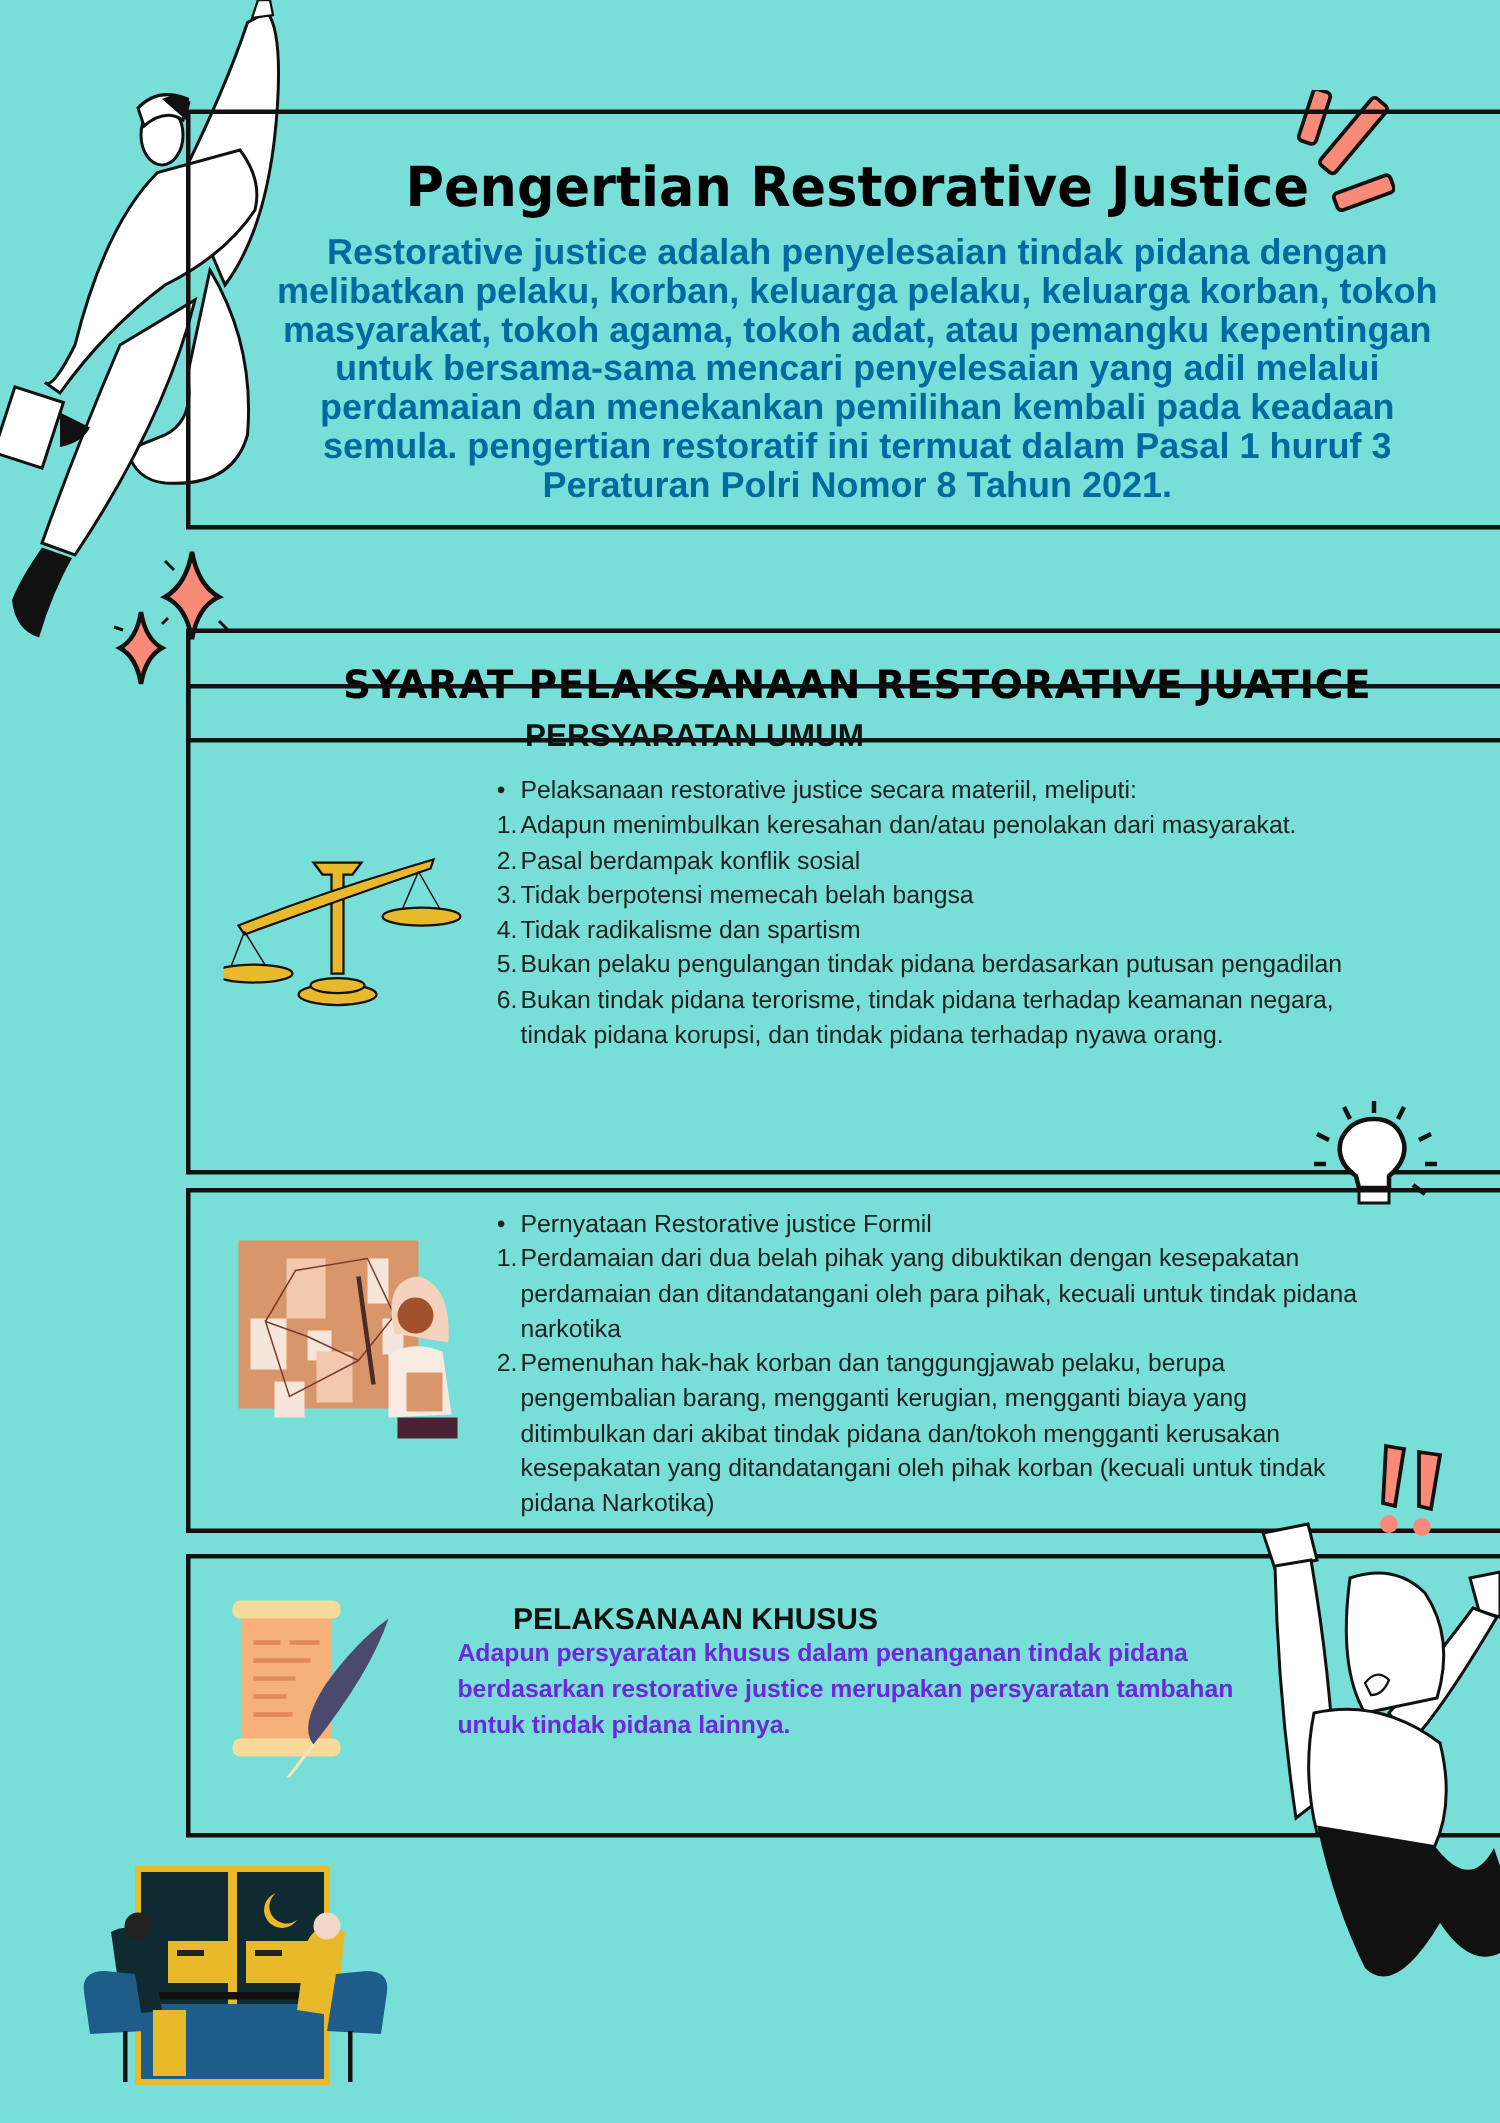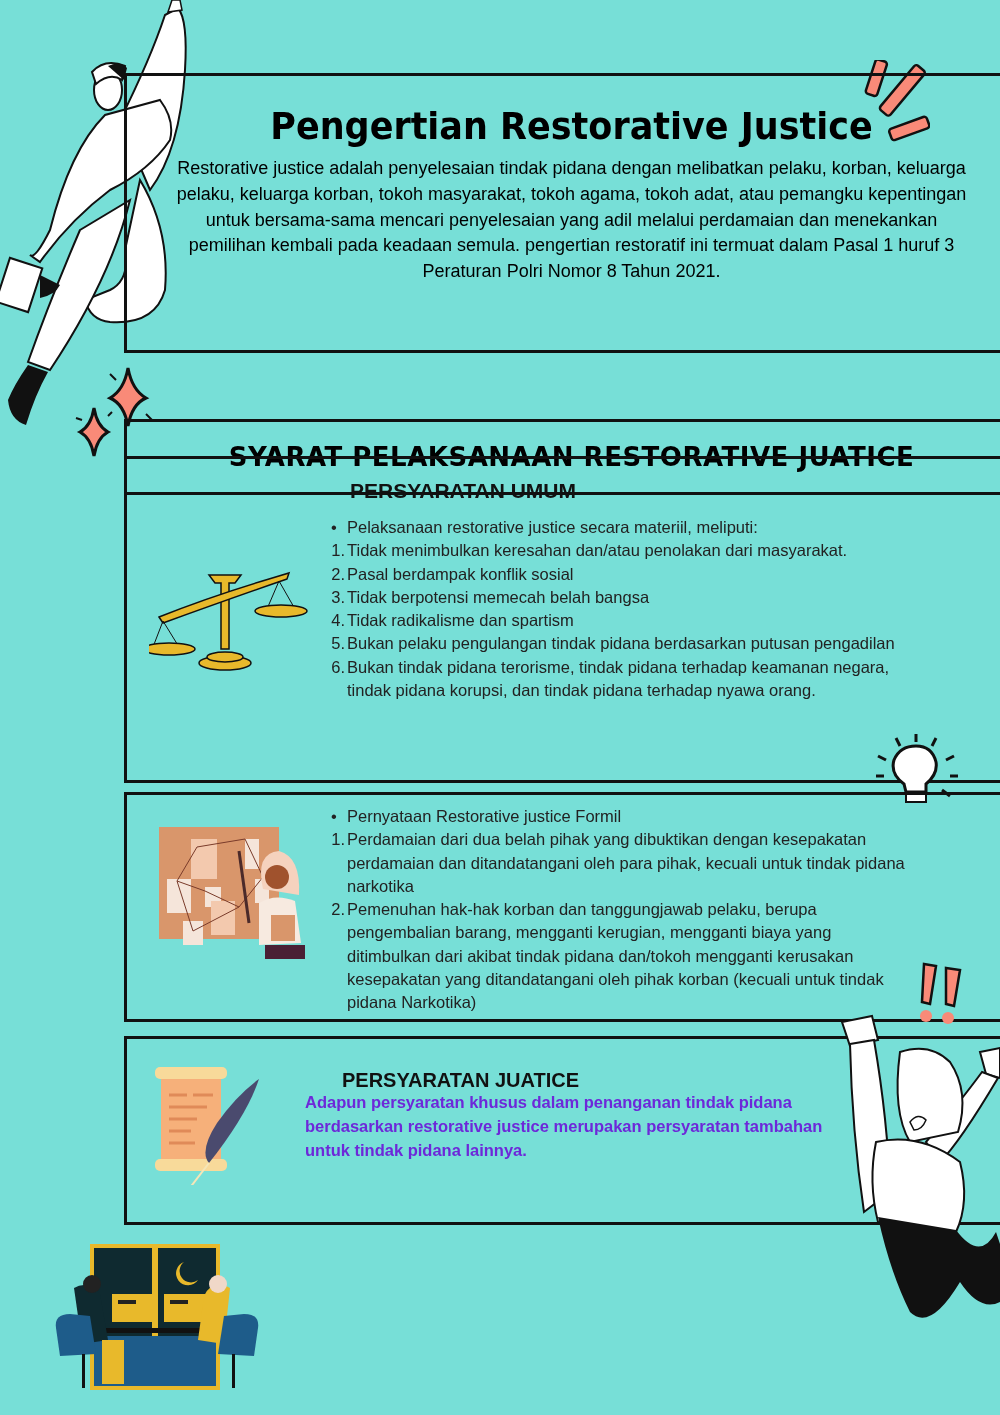--- a/index.html
+++ b/index.html
@@ -24,21 +24,21 @@
     color:#000; letter-spacing:0.5px; text-transform:none;
   }
   #title-def {
     left:0; right:0; top:30px; text-align:center;
     font-size:35px; transform:scaleY(1.05);
     font-family:"DejaVu Sans", sans-serif; font-weight:bold;
     letter-spacing:0px;
   }
   #def-text {
     position:absolute; left:40px; right:40px; top:80px;
-    text-align:center; font-size:18px; line-height:25.8px; color:#000000;
+    text-align:center; font-size:24px; line-height:25.8px; color:#0369a1;font-weight:bold;
   }
   #title-syarat {
     left:0; right:0; top:20px; text-align:center; font-size:26px;
     font-family:"DejaVu Sans", sans-serif; font-weight:bold;
   }
   .section-head {
     position:absolute; font-weight:bold; font-size:21px; color:#111;
     font-family:"Liberation Sans", sans-serif;
     margin-left:37px;
   }
@@ -121,21 +121,21 @@
     <ellipse cx="76" cy="90" rx="18" ry="5" fill="#E8B92B" stroke="#111" stroke-width="1.5"></ellipse>
   </svg>
   <div class="section-head" id="umum-head">PERSYARATAN UMUM</div>
   <div class="list" id="umum-list">
     <div class="row bullet-row">
       <span class="num">•</span>
       <span class="txt">Pelaksanaan restorative justice secara materiil, meliputi:</span>
     </div>
     <div class="row">
         <span class="num">1.</span>
-        <span class="txt">Tidak menimbulkan keresahan dan/atau penolakan dari  masyarakat.</span>
+        <span class="txt">Adapun menimbulkan keresahan dan/atau penolakan dari  masyarakat.</span>
       </div>
     <div class="row">
         <span class="num">2.</span>
         <span class="txt">Pasal berdampak konflik sosial</span>
       </div>
     <div class="row">
         <span class="num">3.</span>
         <span class="txt">Tidak berpotensi memecah belah bangsa</span>
       </div>
     <div class="row">
@@ -216,21 +216,21 @@
       <line x1="22" y1="30" x2="40" y2="30"></line>
         <line x1="46" y1="30" x2="66" y2="30"></line>
       <line x1="22" y1="42" x2="60" y2="42"></line>
         <line x1="22" y1="54" x2="50" y2="54"></line>
       <line x1="22" y1="66" x2="44" y2="66"></line>
         <line x1="22" y1="78" x2="48" y2="78"></line>
     </g>
     <path d="M112 14 Q100 50 62 98 Q52 86 70 58 Q90 30 112 14 Z" fill="#4A4A6E"></path>
     <line x1="62" y1="98" x2="42" y2="124" stroke="#F5E6B8" stroke-width="2"></line>
   </svg>
-  <div class="section-head" id="khusus-head">PERSYARATAN JUATICE</div>
+  <div class="section-head" id="khusus-head">PELAKSANAAN KHUSUS</div>
   <div id="khusus-text">Adapun persyaratan khusus dalam penanganan tindak pidana berdasarkan restorative justice merupakan persyaratan tambahan untuk tindak pidana lainnya.</div>
 </div>
 
 <svg class="deco" style="left:830px;top:1012px" width="170" height="320" viewBox="0 0 170 320">
   <path d="M12 10 L42 4 L48 28 L20 34 Z" fill="#fff" stroke="#111" stroke-width="2"></path>
   <path d="M20 32 L44 28 Q58 110 60 180 L34 200 Q22 120 20 32 Z" fill="#fff" stroke="#111" stroke-width="2"></path>
   <path d="M150 40 L170 36 L170 66 L156 62 Z" fill="#fff" stroke="#111" stroke-width="2"></path>
   <path d="M152 60 L168 66 Q130 130 110 150 L96 130 Q130 90 152 60 Z" fill="#fff" stroke="#111" stroke-width="2"></path>
   <path d="M70 40 Q100 30 120 50 Q140 80 128 120 L80 130 Q62 100 70 40 Z" fill="#fff" stroke="#111" stroke-width="2"></path>
   <path d="M46 130 Q90 120 130 150 Q140 190 126 220 L48 210 Q38 170 46 130 Z" fill="#fff" stroke="#111" stroke-width="2"></path>

